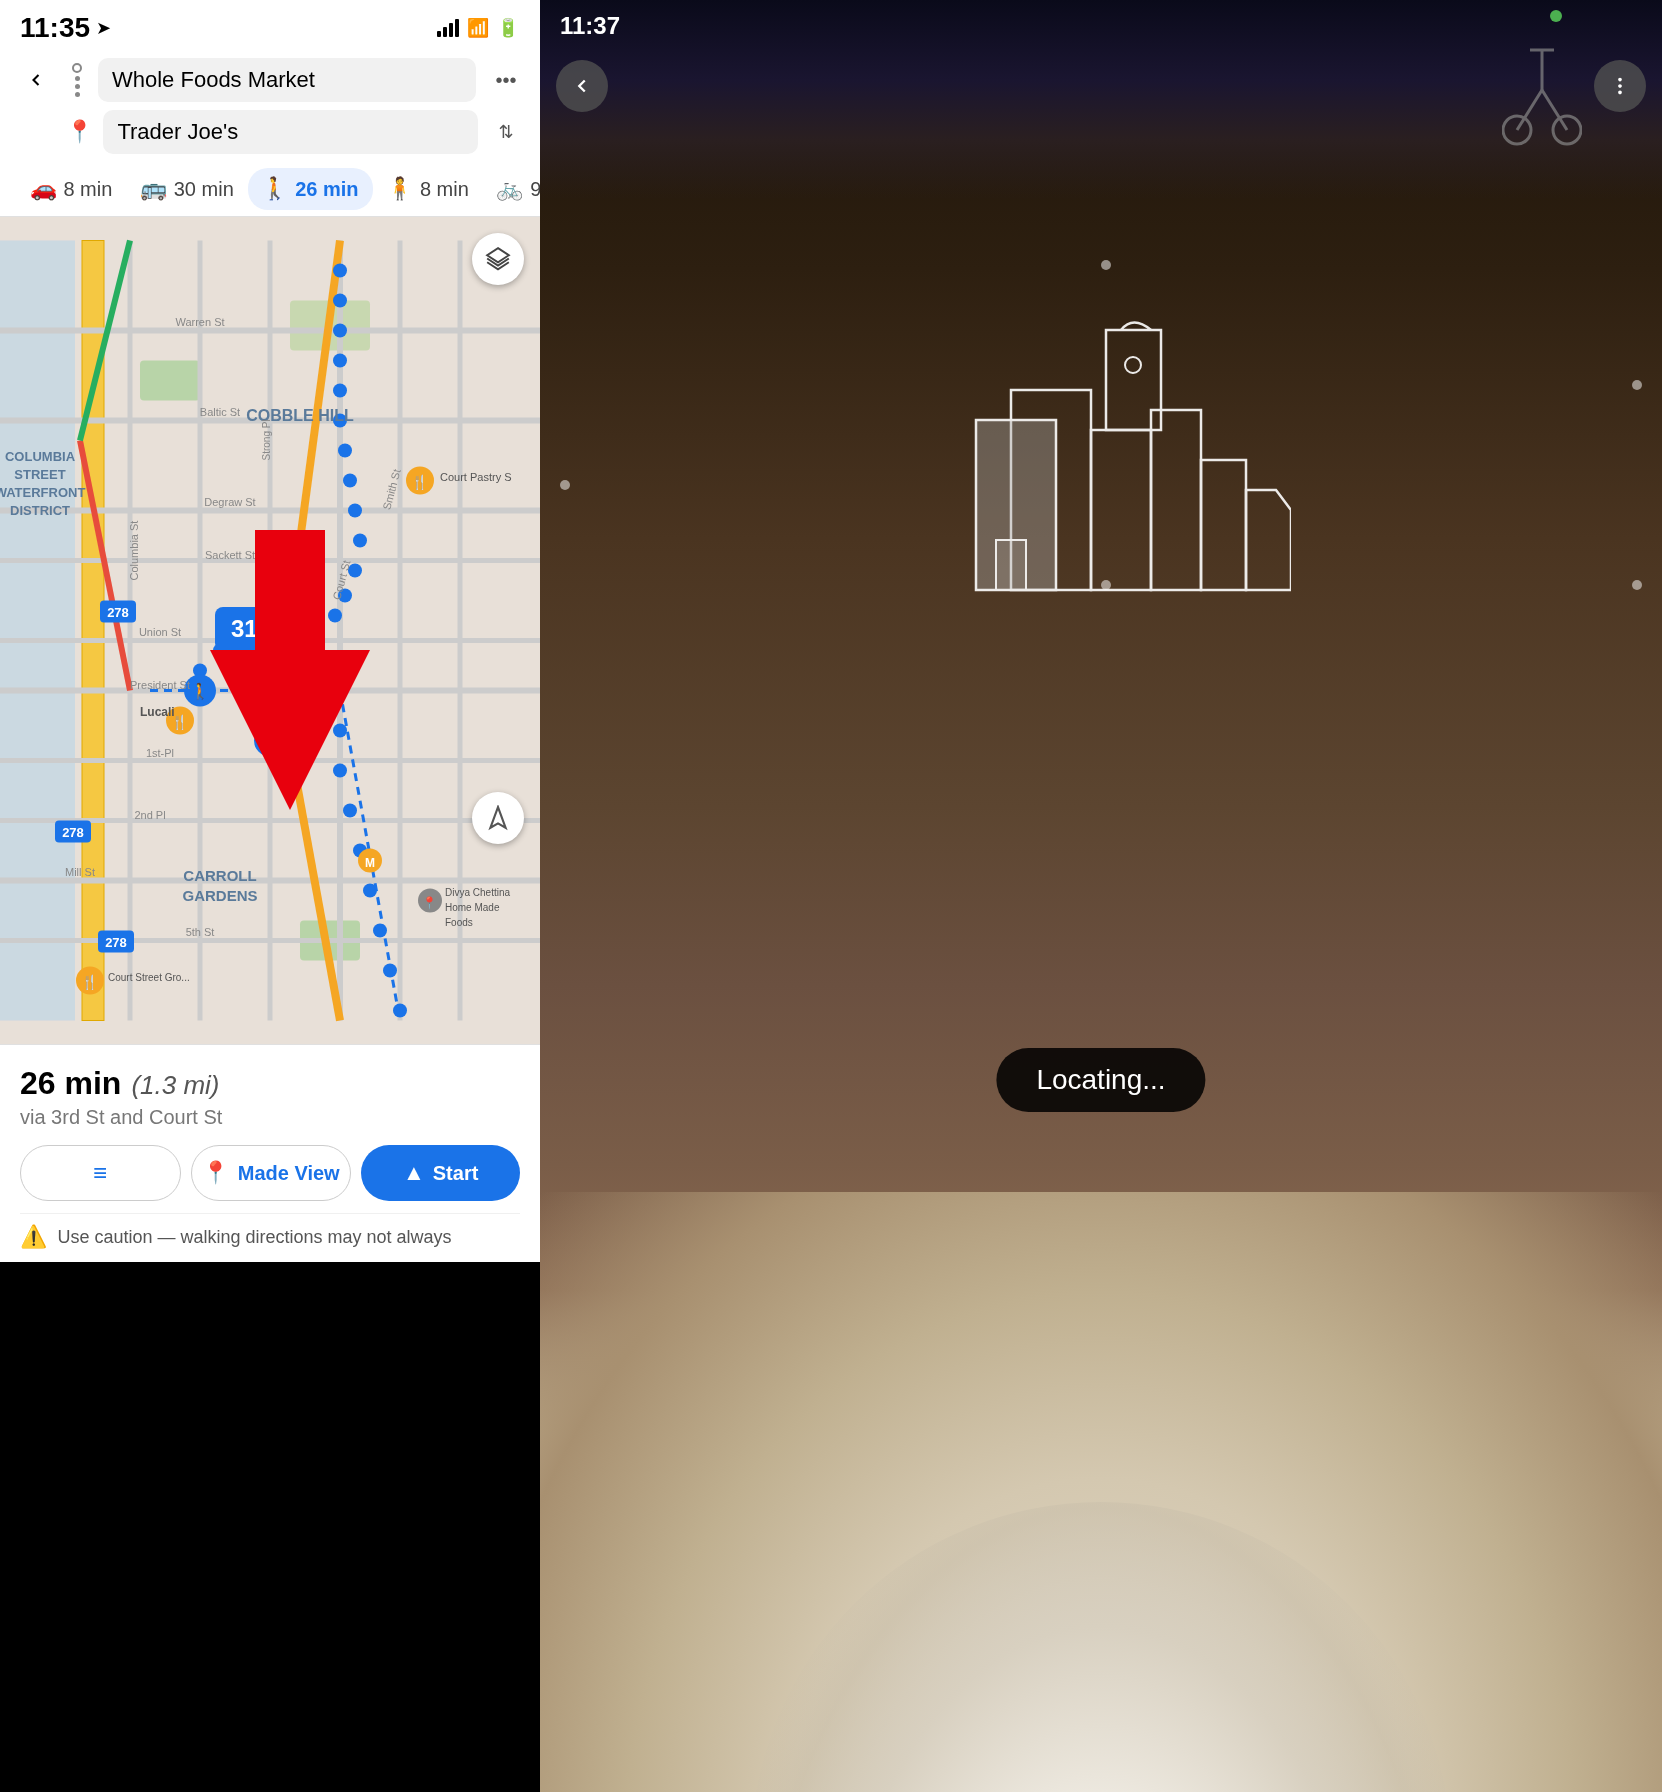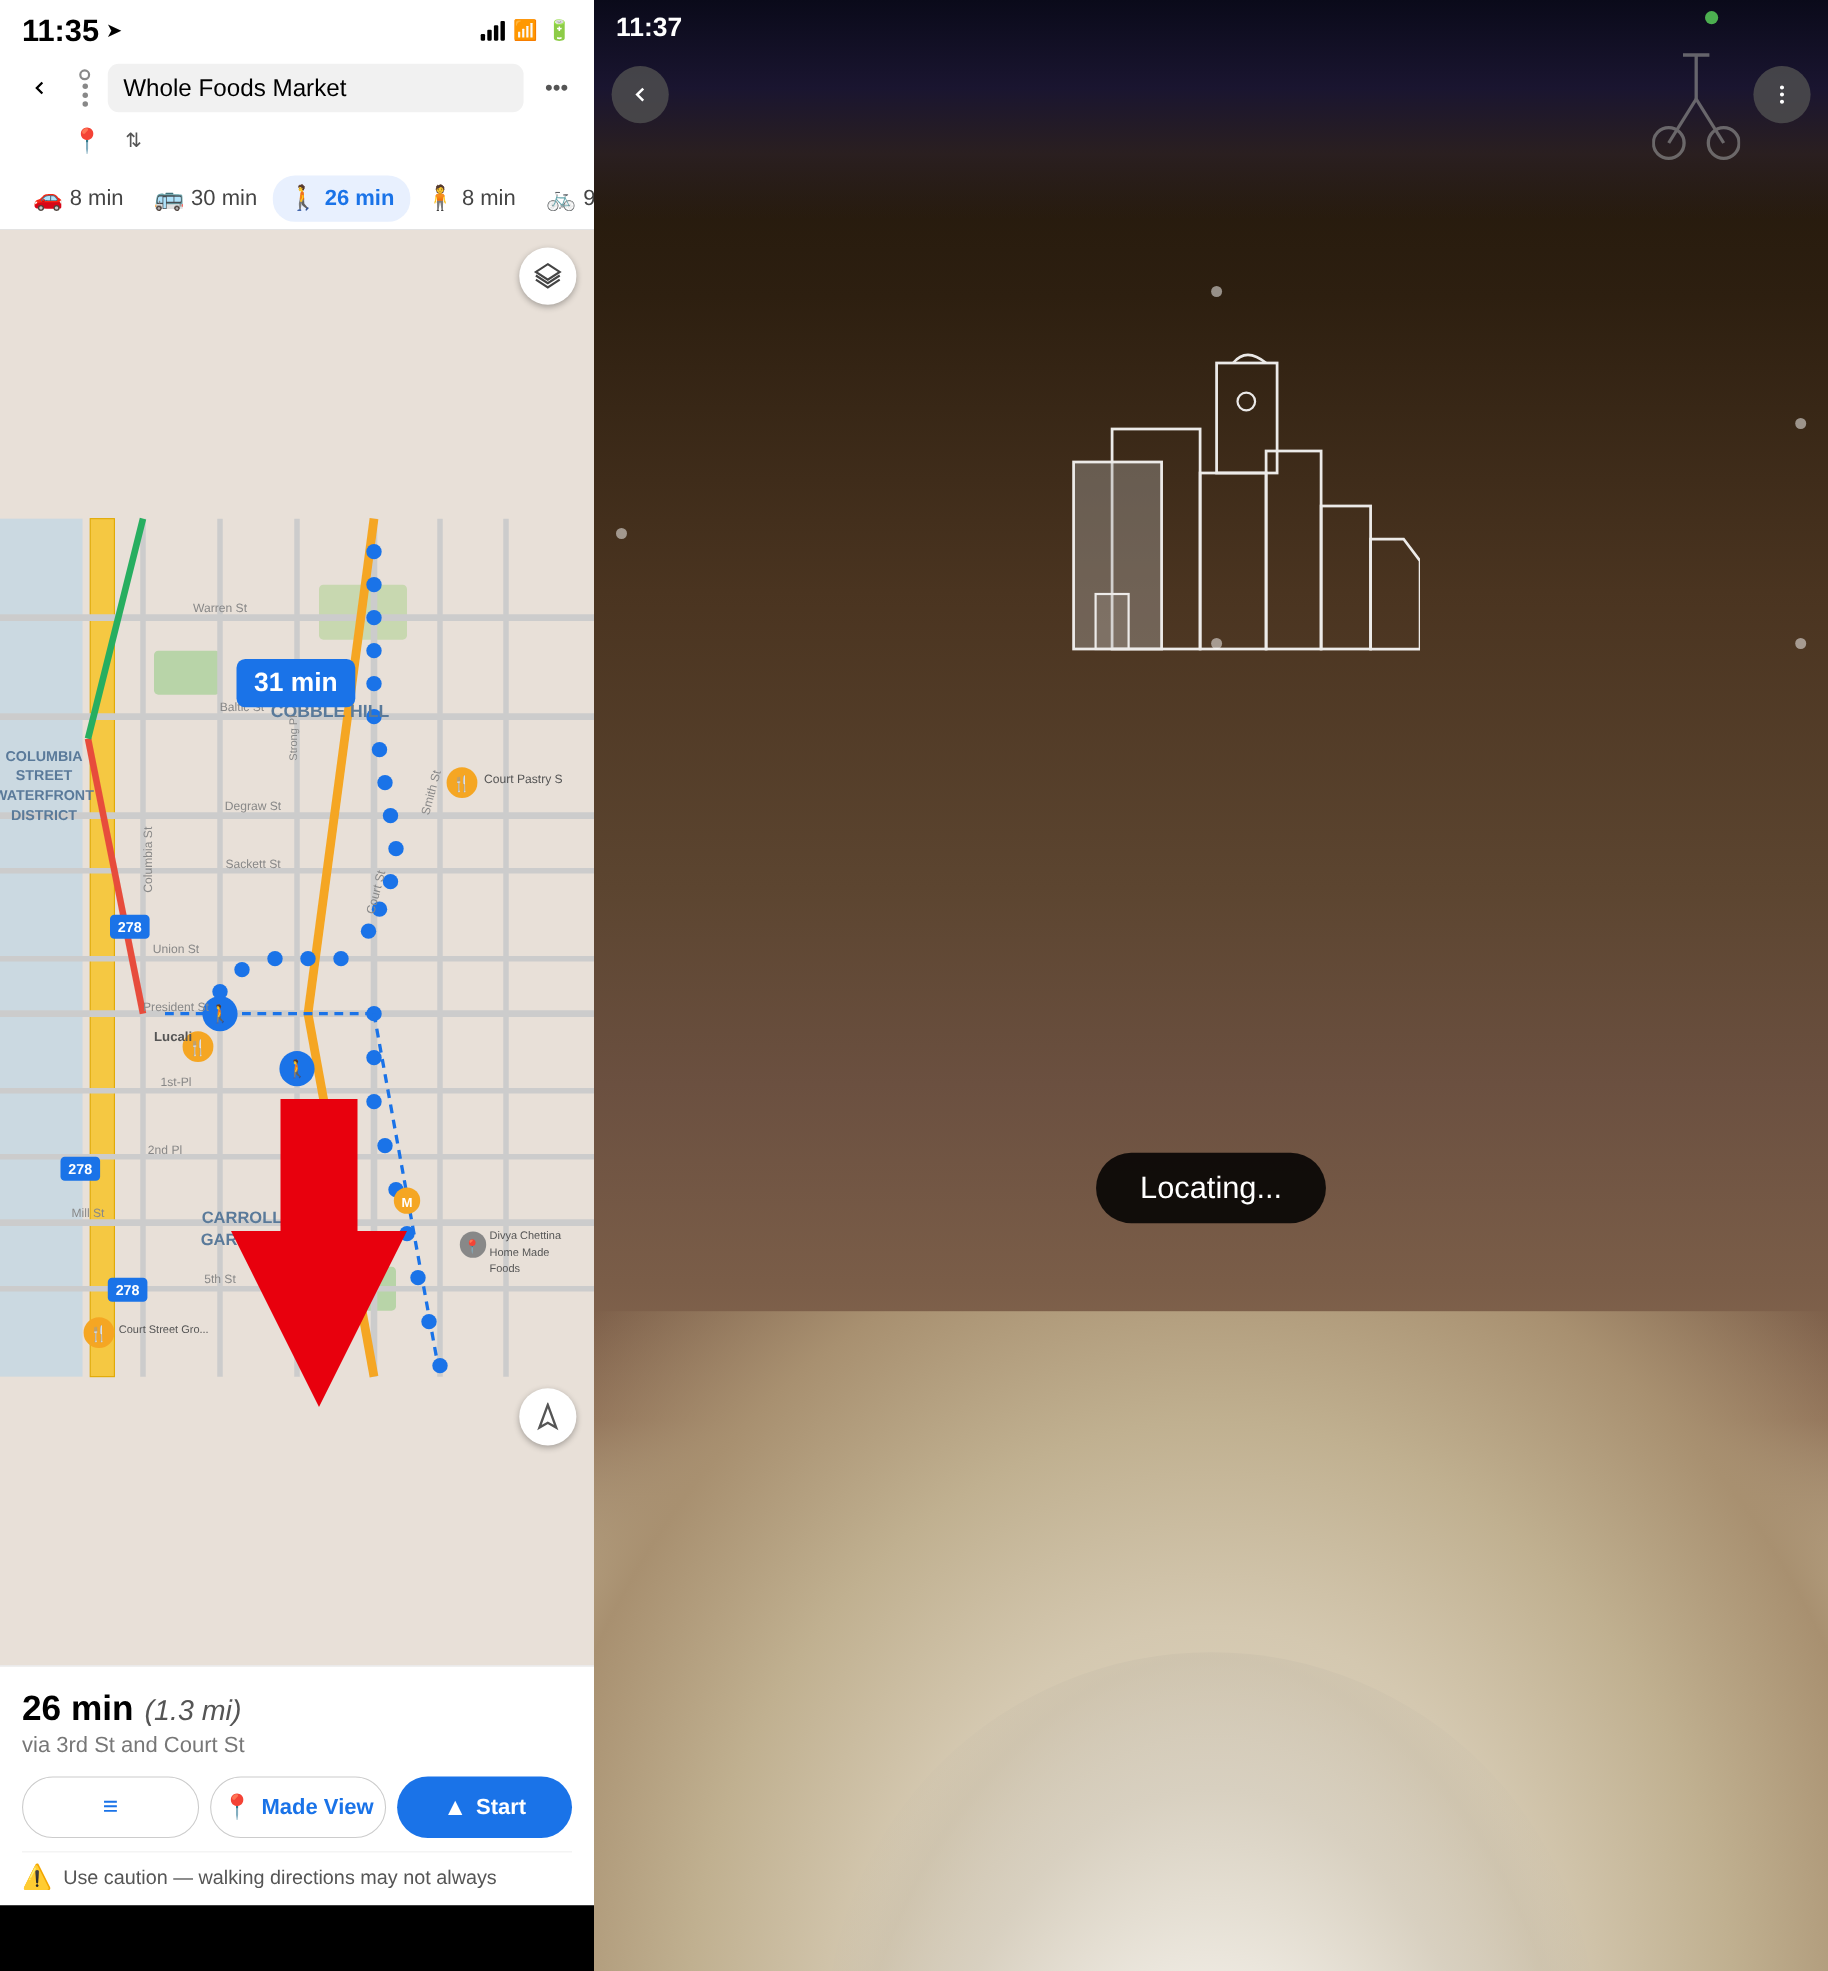--- a/index.html
+++ b/index.html
@@ -9,21 +9,21 @@
       display: flex;
       flex-direction: row;
       font-family: -apple-system, 'Helvetica Neue', Arial, sans-serif;
       overflow: hidden;
       background: #000;
     }
 
     
     .left-panel {
       width: 540px;
-      height: 1732px;
+      height: 1262px;
       background: #fff;
       display: flex;
       flex-direction: column;
       position: relative;
       overflow: hidden;
     }
 
     
     .status-bar {
       display: flex;
@@ -510,20 +510,21 @@
         <div class="dot"></div>
       </div>
       <div class="search-input-wrap">
         <input class="search-input" value="Whole Foods Market" readonly="" style="">
       </div>
       <div class="more-btn">•••</div>
     </div>
 
     <div class="destination-row">
       <span class="pin-icon">📍</span>
+      <input class="dest-input" value="Trader Joe's" readonly="" style="">
       <div class="swap-btn">⇅</div>
     </div>
   </div>
 
   <div class="transport-tabs">
     <div class="transport-tab">
       <span class="tab-icon">🚗</span>
       <span>8 min</span>
     </div>
     <div class="transport-tab">

